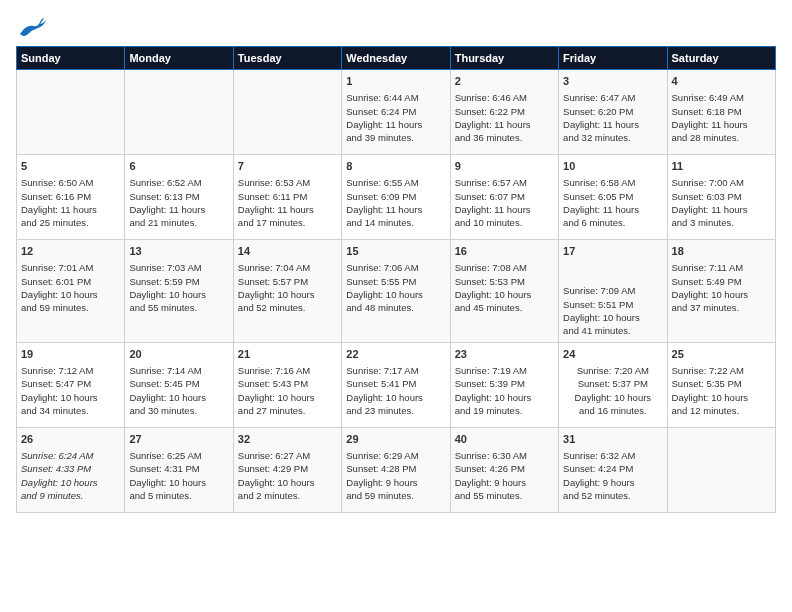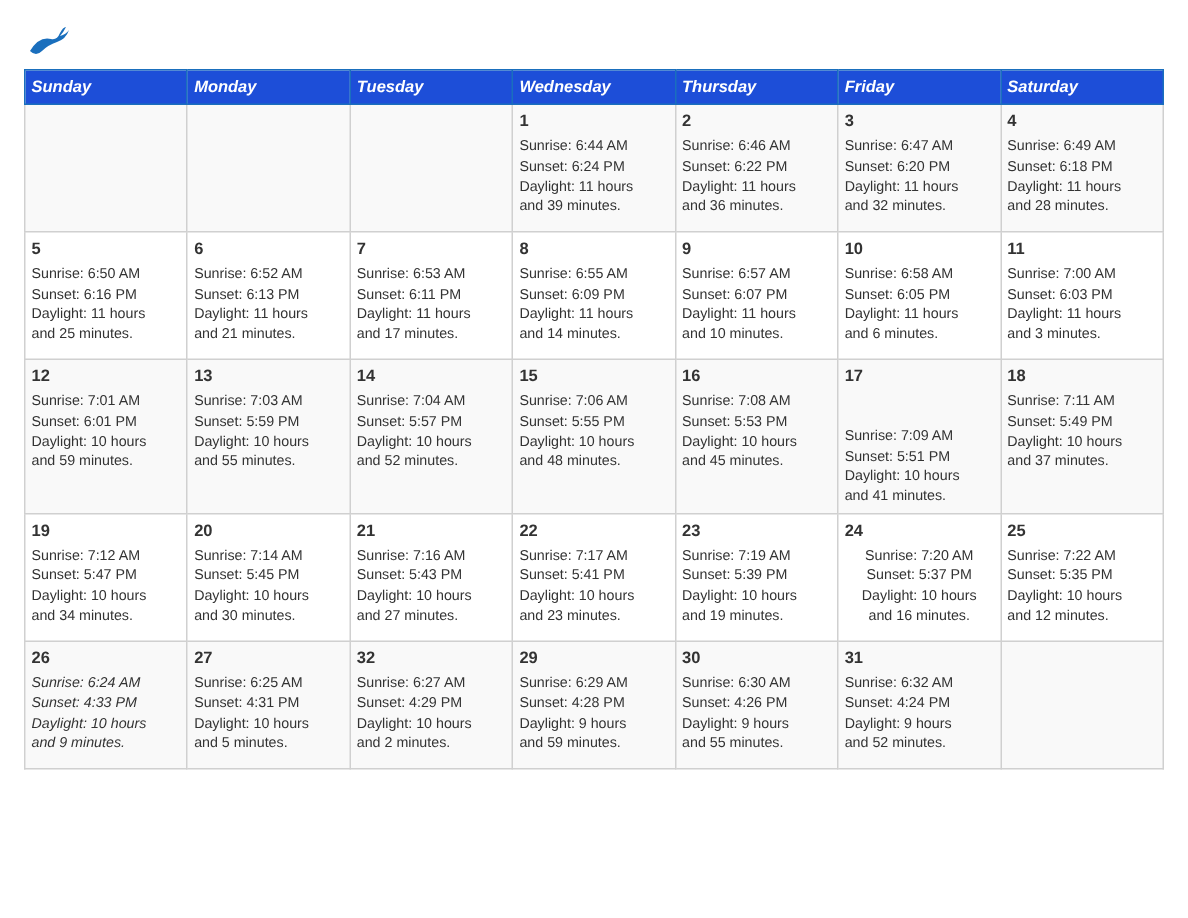--- a/index.html
+++ b/index.html
@@ -41,23 +41,22 @@
     .location {
       font-size: 14px;
       color: #555;
     }
     table {
       width: 100%;
       border-collapse: collapse;
       font-size: 10px;
     }
     thead tr {
-      background-color: #1d4ed8;
+      background-color: #0f172a;
       color: #fff;
-      font-style: italic;
     }
     thead th {
       padding: 5px 4px;
       text-align: left;
       font-size: 11px;
       font-weight: 600;
       border: 1px solid #1a6fbd;
     }
     tbody tr {
       vertical-align: top;
@@ -327,21 +326,21 @@
 and 2 minutes.</div>
         </td>
         <td>
           <span class="day-num">29</span>
           <div class="day-info" style="white-space: pre-line;">Sunrise: 6:29 AM
 Sunset: 4:28 PM
 Daylight: 9 hours
 and 59 minutes.</div>
         </td>
         <td>
-          <span class="day-num">30</span>
+          <span class="day-num">40</span>
           <div class="day-info" style="white-space: pre-line;">Sunrise: 6:30 AM
 Sunset: 4:26 PM
 Daylight: 9 hours
 and 55 minutes.</div>
         </td>
         <td>
           <span class="day-num">31</span>
           <div class="day-info" style="white-space: pre-line;">Sunrise: 6:32 AM
 Sunset: 4:24 PM
 Daylight: 9 hours

